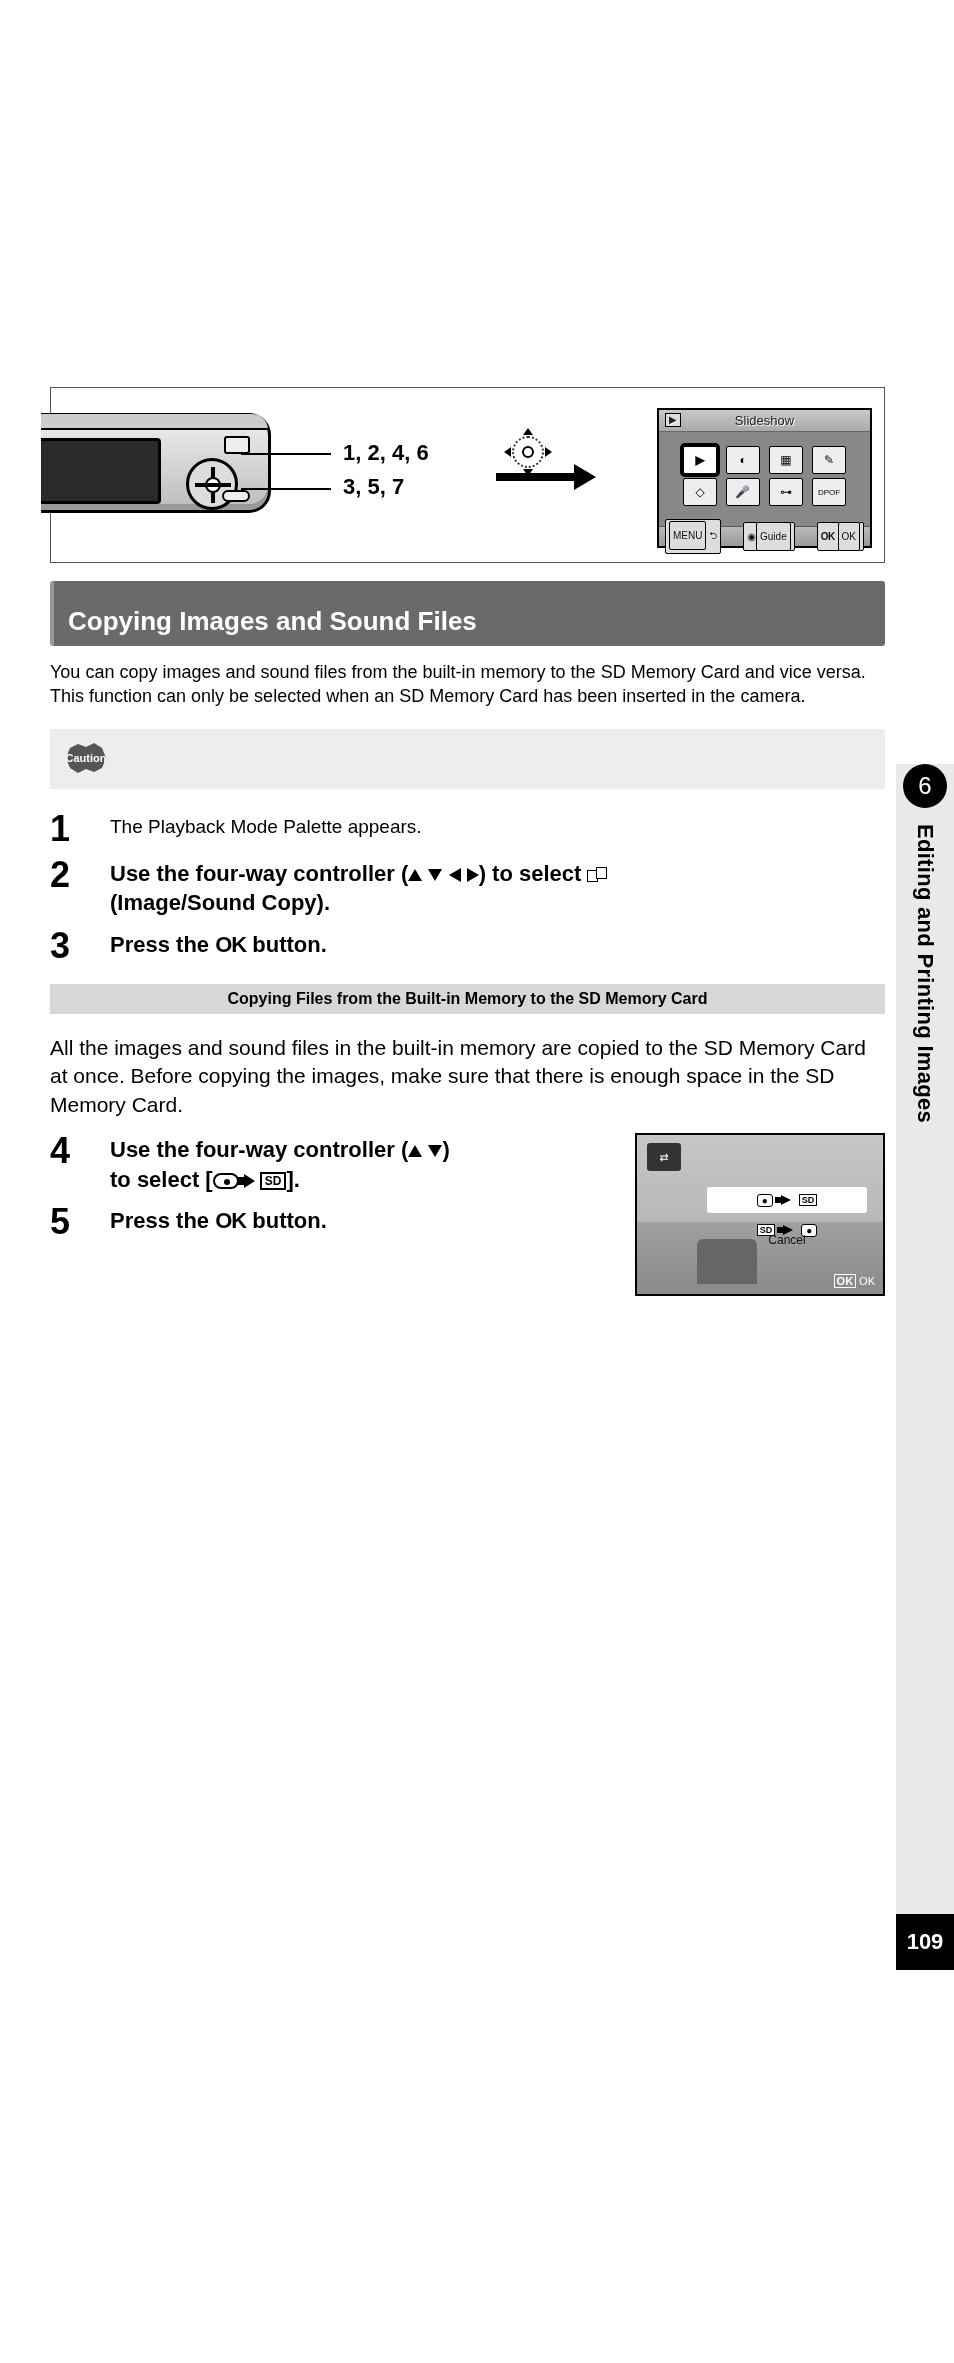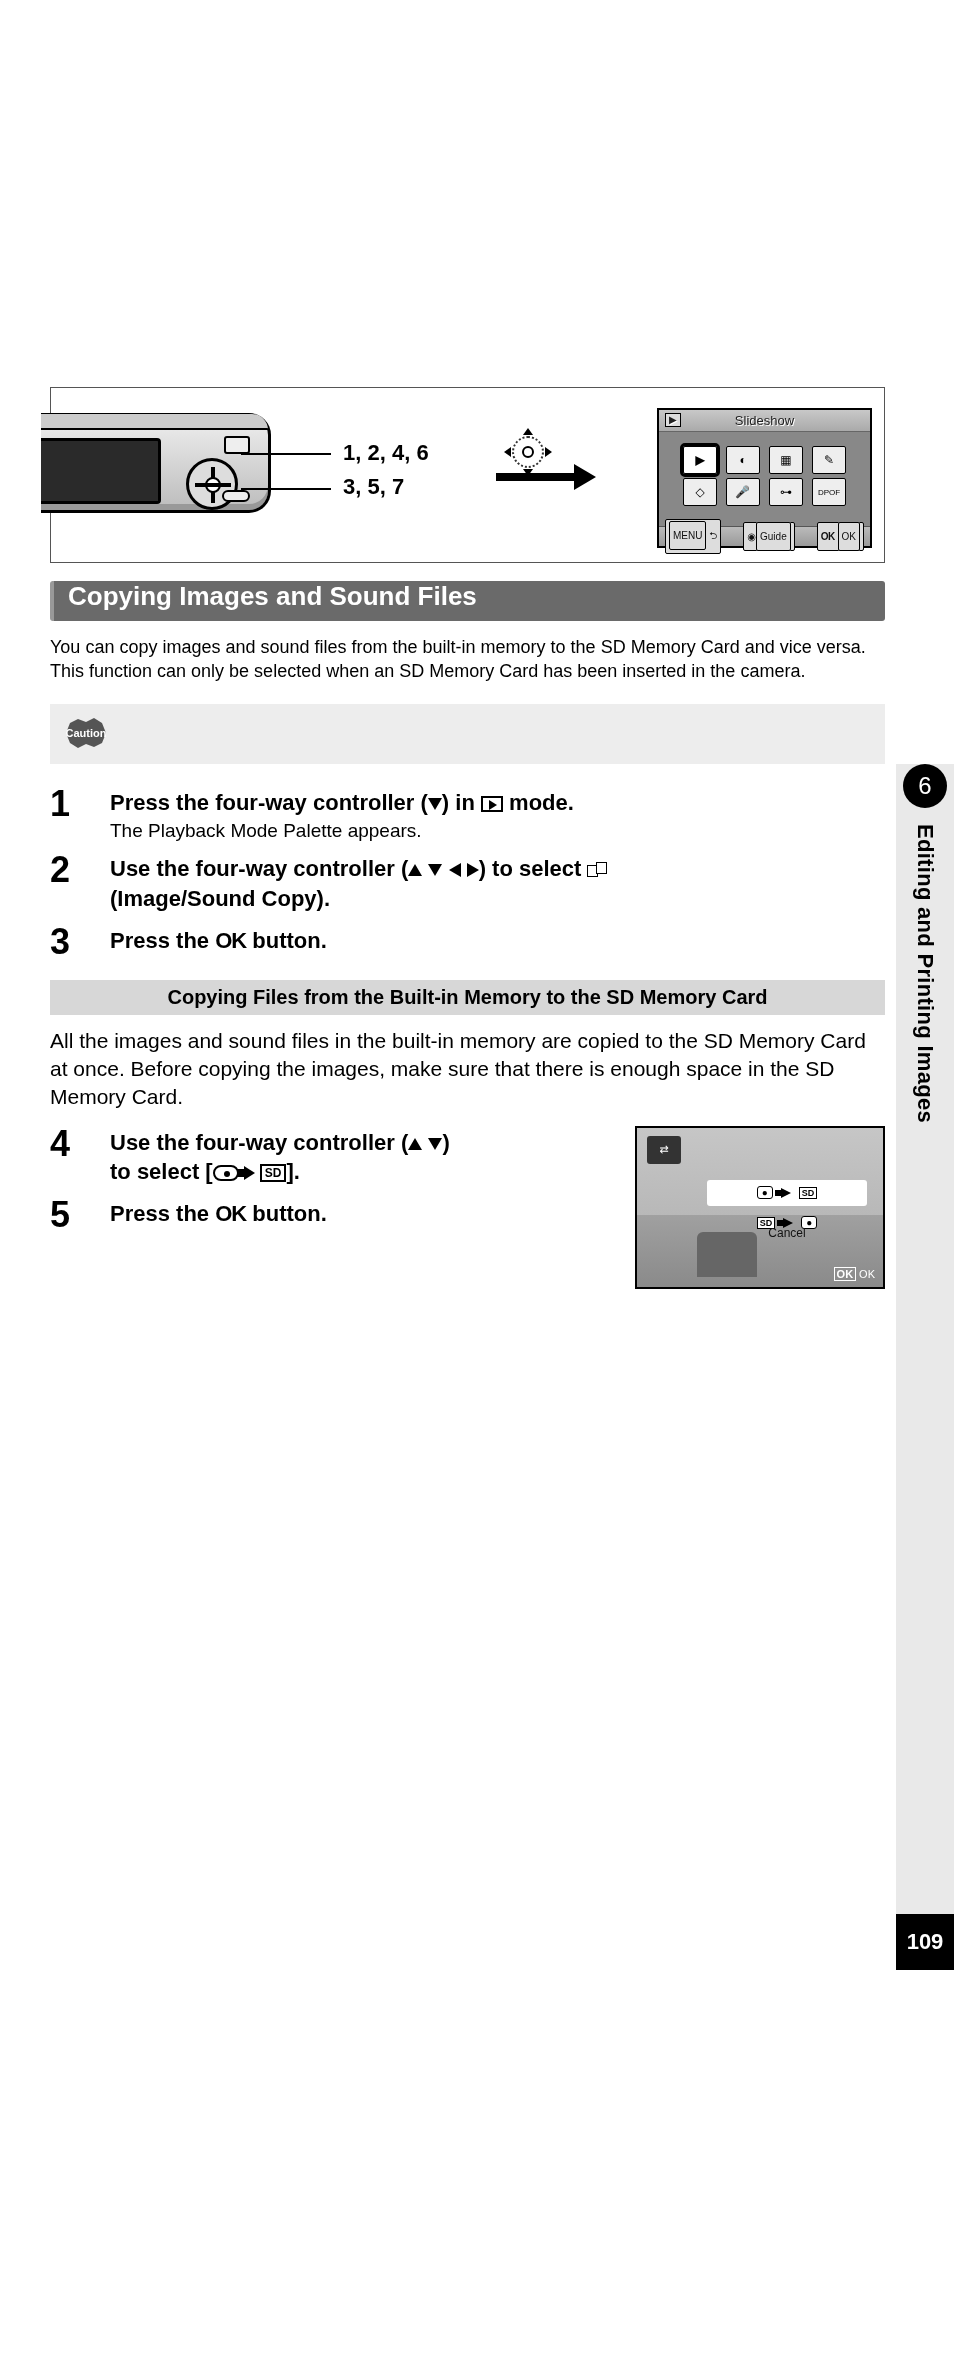--- a/index.html
+++ b/index.html
@@ -122,21 +122,21 @@
     position:absolute; left:0; right:0; bottom:0; height:20px;
     background:linear-gradient(#bbb,#999); border-top:1px solid #555;
     display:flex; align-items:center; justify-content:space-between;
     padding:0 6px; font-size:10px; color:#111;
   }
   .lcd-bottom span { background:#ddd; border:1px solid #000; border-radius:2px; padding:8px 3px;}
   .oksym { font-family: Arial; font-weight:bold; letter-spacing:-0.5px;}
   
   .section-bar {
     background:#6a6a6a; color:#fff; font-weight:700;
-    font-size:26px; padding:0 14px 9px; border-radius:3px;
+    font-size:26px; padding:25px 14px 9px; border-radius:3px;
     border-left:4px solid #999;
     margin-bottom:14px;
   }
   .intro {
     font-size:18px; line-height:1.35;
     margin-bottom:20px;
   }
   .caution-box {
     display:flex; align-items:flex-start; 
     background:#ededed; padding:10px 12px 12px 8px;
@@ -180,22 +180,22 @@
     content:""; position:absolute; left:0; top:3px; width:9px; height:10px;
     border:1.5px solid #000;
   }
   .copy-icon::after {
     content:""; position:absolute; right:0; top:0; width:9px; height:10px;
     border:1.5px solid #000; background:#fff;
   }
   
   .sub-bar {
     background:#d7d7d7; font-weight:700; text-align:center;
-    font-size:20px; padding:6px 8px;
-    margin-bottom:12px;
+    font-size:16px; padding:6px 8px;
+    margin-bottom:20px;
   }
   .sub-intro { font-size:21px; line-height:1.35; margin-bottom:14px;}
   
   .step-with-img { display:flex; gap:14px; align-items:flex-start; }
   .step-with-img .left { flex:1; }
   .step-with-img .right { width:250px; flex:none; }
   .screenshot2 {
     width:250px; height:163px; border:2px solid #000;
     position:relative; background:linear-gradient(#bababa,#8e8e8e);
     overflow:hidden;
@@ -363,23 +363,20 @@
       </svg>
       <span>Caution</span>
     </div>
   </div>
 
   <div class="steps">
 
     <div class="step">
       <div class="step-num">1</div>
       <div class="step-body">
-        <div class="step-title">
-          <span>Press the four-way controller (</span><span class="t-down"></span><span>) in </span><span class="play-icon"></span><span> mode.</span>
-        </div>
         <div class="step-desc">The Playback Mode Palette appears.</div>
       </div>
     </div>
 
     <div class="step">
       <div class="step-num">2</div>
       <div class="step-body">
         <div class="step-title">
           <span>Use the four-way controller (</span><span class="t-up"></span> <span class="t-down"></span> <span class="t-left"></span> <span class="t-right"></span><span>) to select </span><span class="copy-icon"></span>
           <br><span>(Image/Sound Copy).</span>

